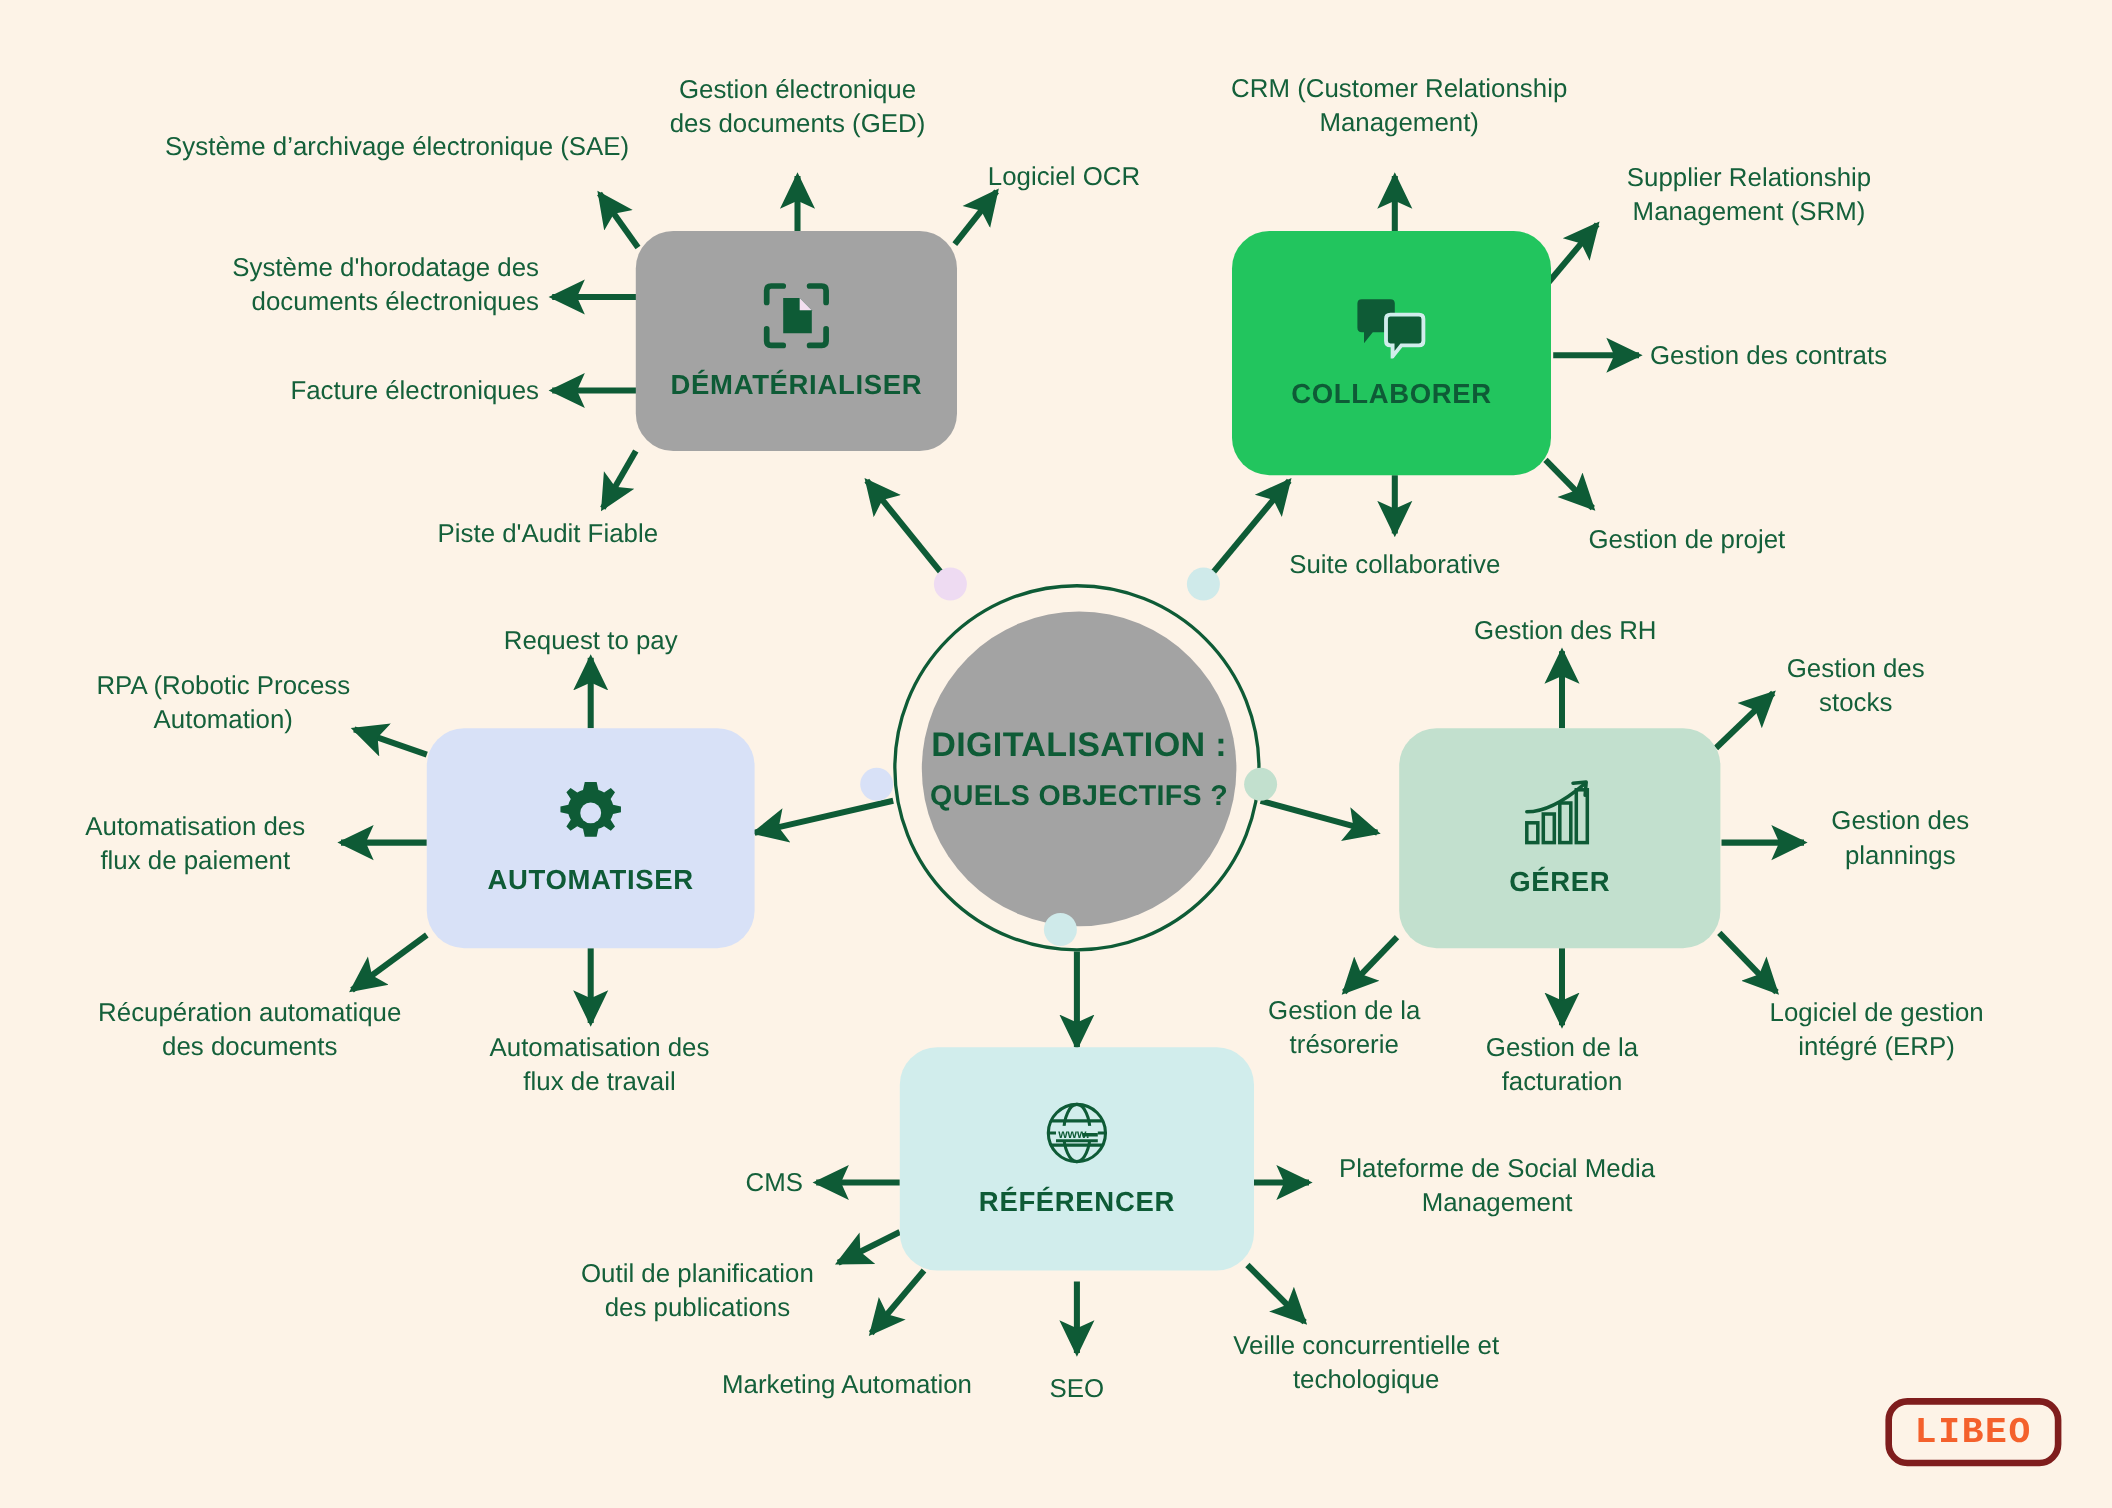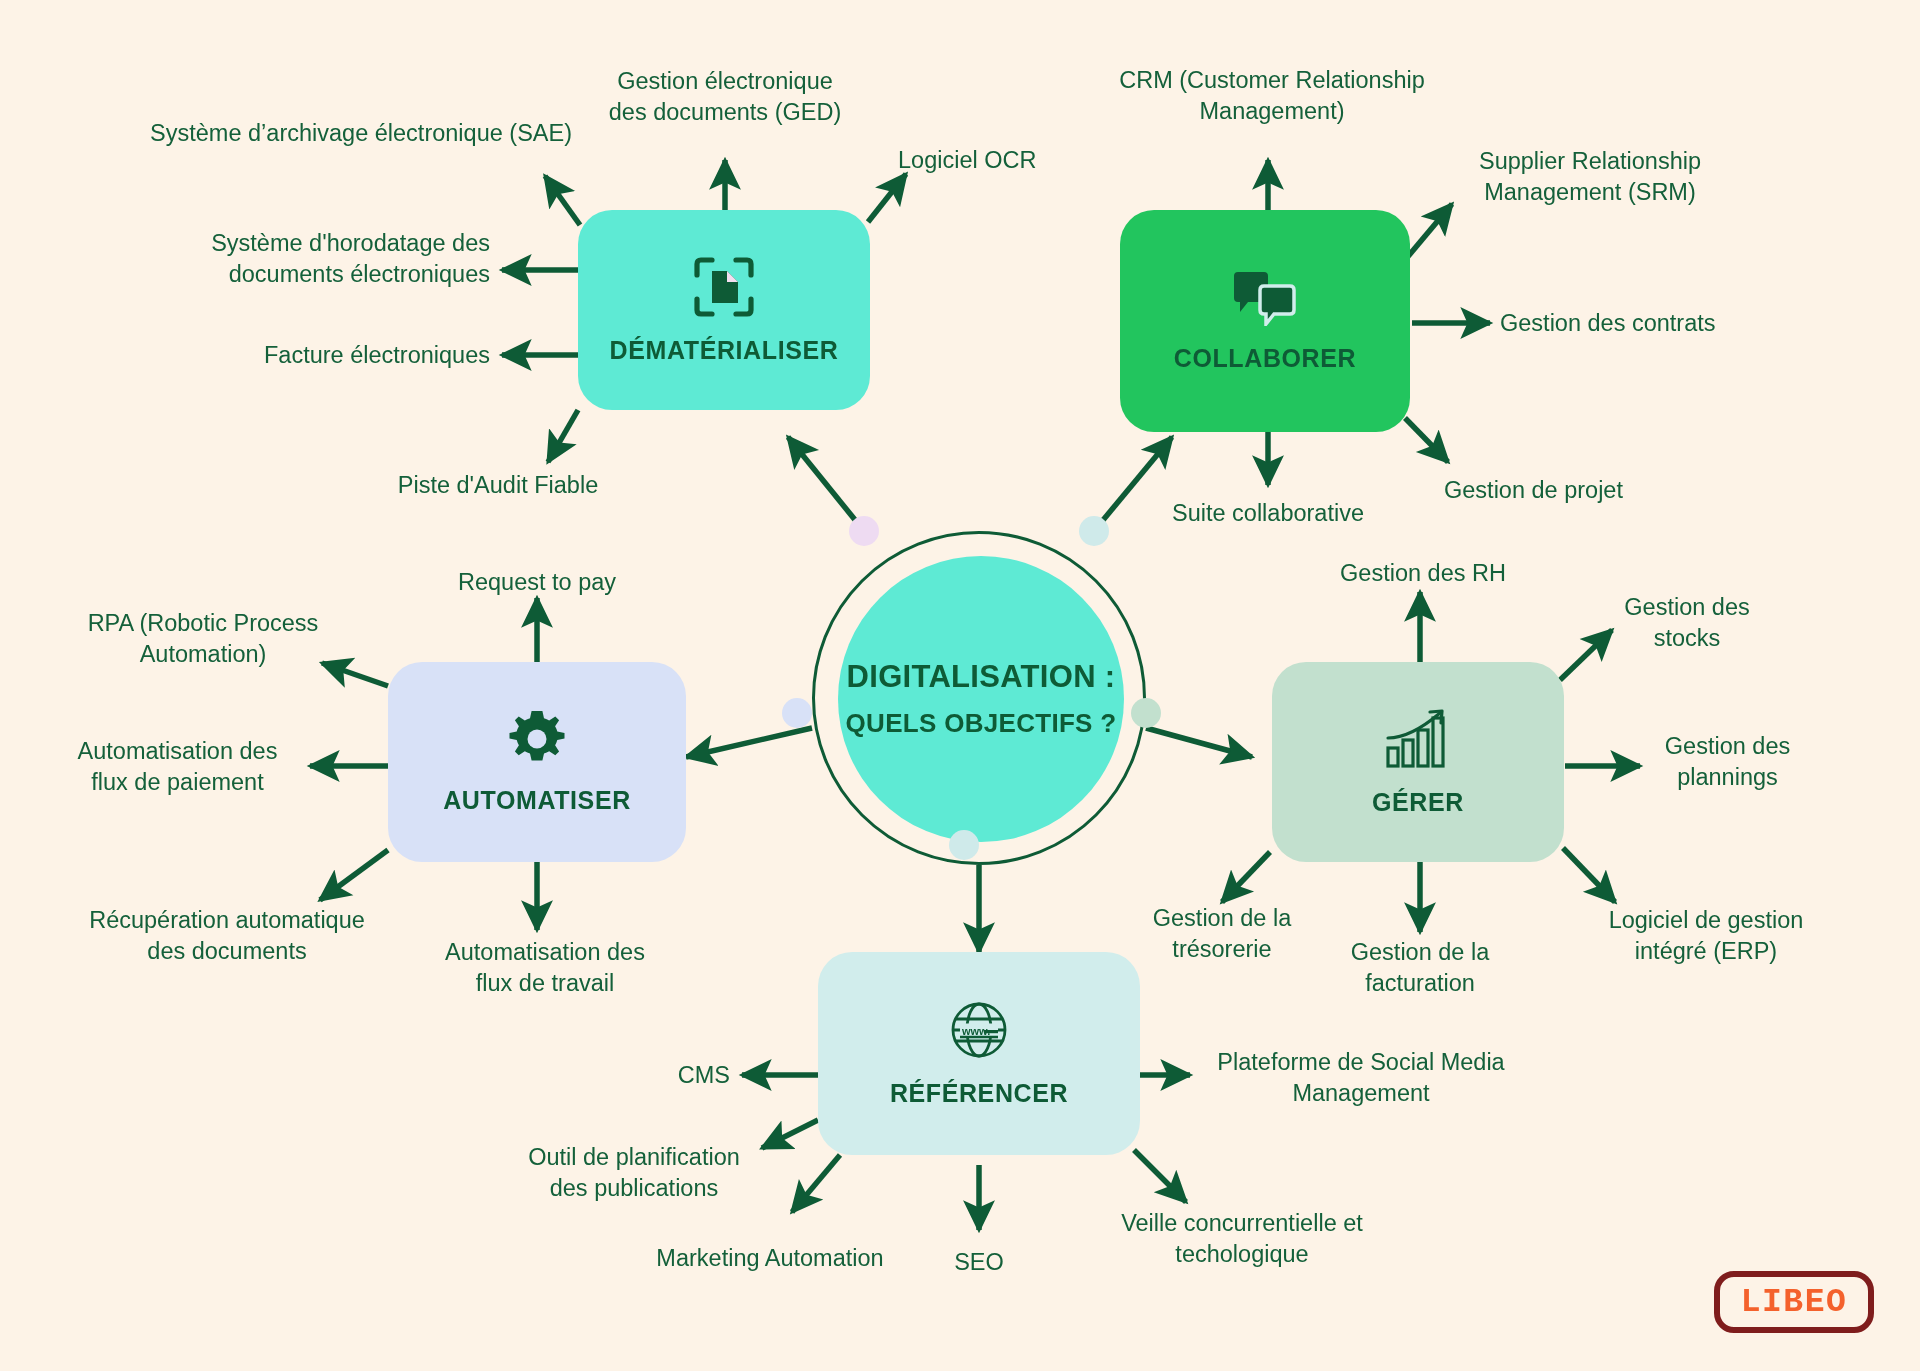--- a/index.html
+++ b/index.html
@@ -31,21 +31,21 @@
     width: 334px; height: 334px;
     border: 3px solid #0E5B36;
     border-radius: 50%;
     box-sizing: border-box;
   }
   .hub-core {
     position: absolute;
     left: 838px; top: 556px;
     width: 286px; height: 286px;
     border-radius: 50%;
-    background: #5eead4;
+    background: #a3a3a3;
     display: flex;
     flex-direction: column;
     align-items: center;
     justify-content: center;
     text-align: center;
   }
   .hub-line1 {
     color: #0E5B36;
     font-weight: 700;
     font-size: 31px;
@@ -175,21 +175,21 @@
   <div class="hub-core">
     <div class="hub-line1">DIGITALISATION :</div>
     <div class="hub-line2">QUELS OBJECTIFS ?</div>
   </div>
   <div class="hub-dot" style="left:849px; top:516px; background:#EEDBF2;"></div>
   <div class="hub-dot" style="left:1079px; top:516px; background:#CFEAEA;"></div>
   <div class="hub-dot" style="left:782px; top:698px; background:#D8E1F7;"></div>
   <div class="hub-dot" style="left:1131px; top:698px; background:#C2E0CE;"></div>
   <div class="hub-dot" style="left:949px; top:830px; background:#CFEAEA;"></div>
 
-  <div class="node" style="left:578px; top:210px; width:292px; height:200px; background:#5eead4;">
+  <div class="node" style="left:578px; top:210px; width:292px; height:200px; background:#a3a3a3;">
     <span class="node-icon">
       <svg width="62" height="62" viewBox="0 0 62 62">
         <g fill="none" stroke="#0E5B36" stroke-width="5.2" stroke-linecap="round">
           <path d="M4,19 L4,8 Q4,4 8,4 L19,4"></path>
           <path d="M43,4 L54,4 Q58,4 58,8 L58,19"></path>
           <path d="M58,43 L58,54 Q58,58 54,58 L43,58"></path>
           <path d="M19,58 L8,58 Q4,58 4,54 L4,43"></path>
         </g>
         <path d="M19,15 L34,15 L45,26 L45,47 L19,47 Z" fill="#0E5B36"></path>
         <path d="M34,15 L45,26 L34,26 Z" fill="#F3DFF0"></path>

